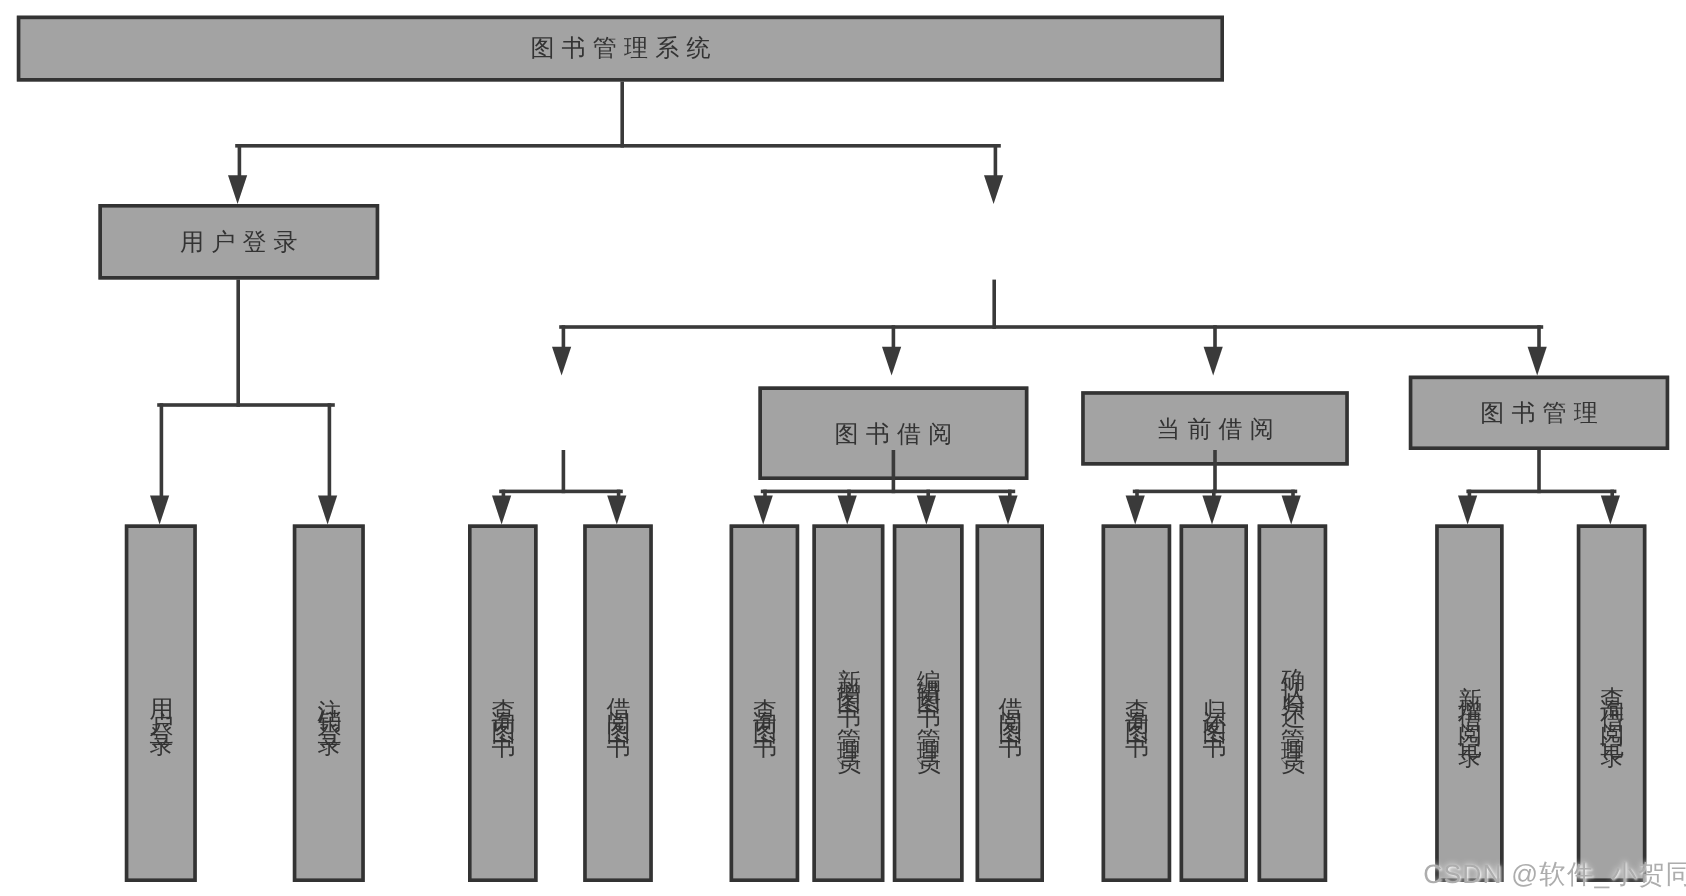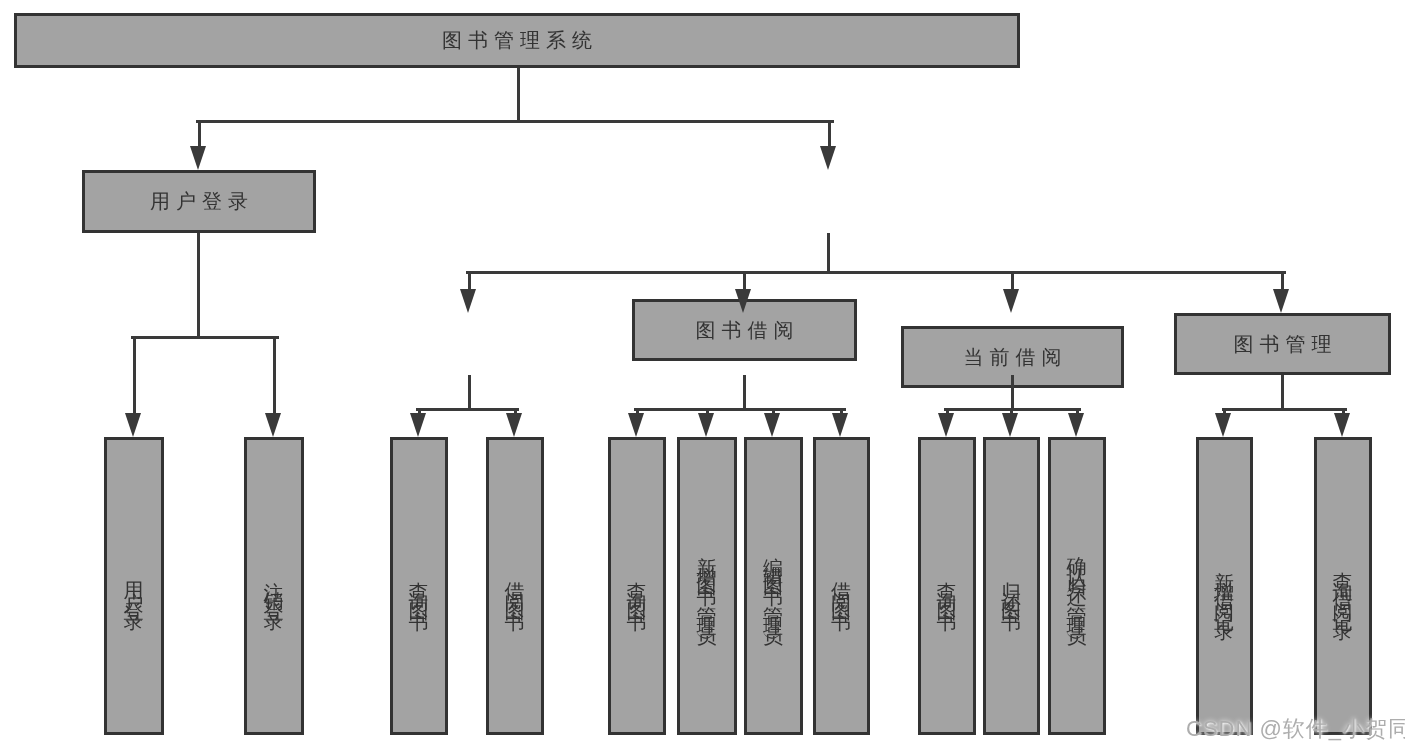--- a/index.html
+++ b/index.html
@@ -57,21 +57,21 @@
 </style>
 </head>
 <body>
 
 <div id="stage">
 
   <div class="box" style="left:14px;top:13px;width:1006px;height:55px">图书管理系统</div>
 
   <div class="box" style="left:82px;top:170px;width:234px;height:63px">用户登录</div>
 
-  <div class="box" style="left:632px;top:299px;width:225px;height:62px">图书借阅</div>
+  <div class="box" style="left:632px;top:322px;width:225px;height:78px">图书借阅</div>
   <div class="box" style="left:901px;top:326px;width:223px;height:62px">当前借阅</div>
   <div class="box" style="left:1174px;top:313px;width:217px;height:62px">图书管理</div>
 
   <div class="box leaf" style="left:104px;top:437px;width:60px;height:298px">用户登录</div>
   <div class="box leaf" style="left:244px;top:437px;width:60px;height:298px">注销登录</div>
 
   <div class="box leaf" style="left:390px;top:437px;width:58px;height:298px">查询图书</div>
   <div class="box leaf" style="left:486px;top:437px;width:58px;height:298px">借阅图书</div>
 
   <div class="box leaf" style="left:608px;top:437px;width:58px;height:298px">查询图书</div>

